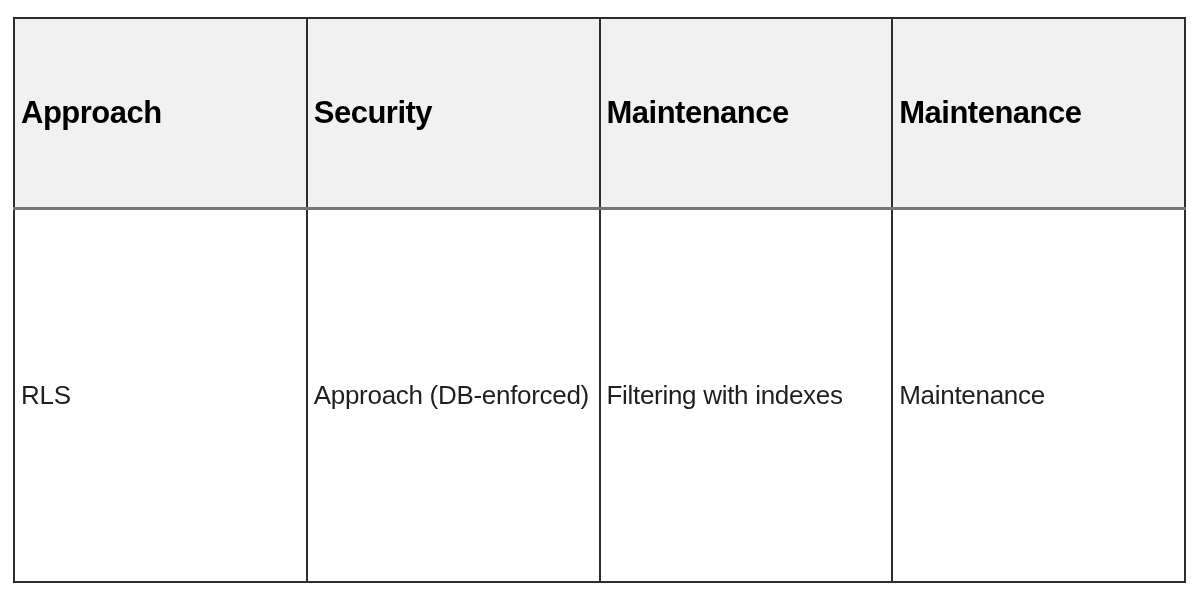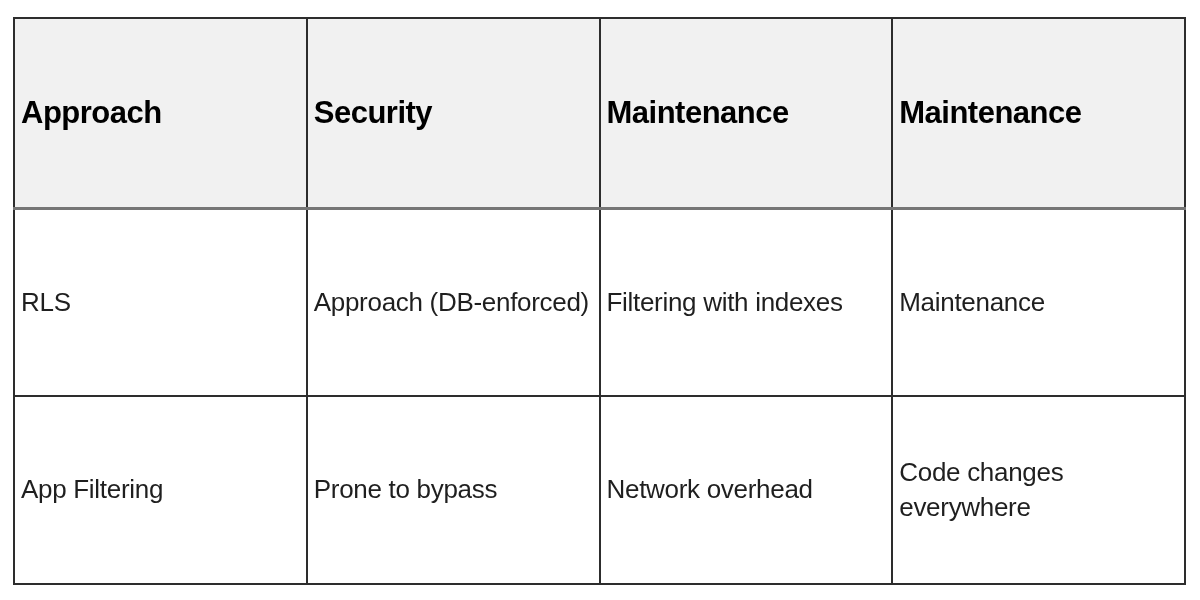--- a/index.html
+++ b/index.html
@@ -74,21 +74,15 @@
         <th>Maintenance</th>
       </tr>
     </thead>
     <tbody>
       <tr>
         <td>RLS</td>
         <td>Approach (DB-enforced)</td>
         <td>Filtering with indexes</td>
         <td>Maintenance</td>
       </tr>
-      <tr>
-        <td>App Filtering</td>
-        <td>Prone to bypass</td>
-        <td>Network overhead</td>
-        <td>Code changes everywhere</td>
-      </tr>
     </tbody>
   </table>
 </div>
 
 </body></html>

